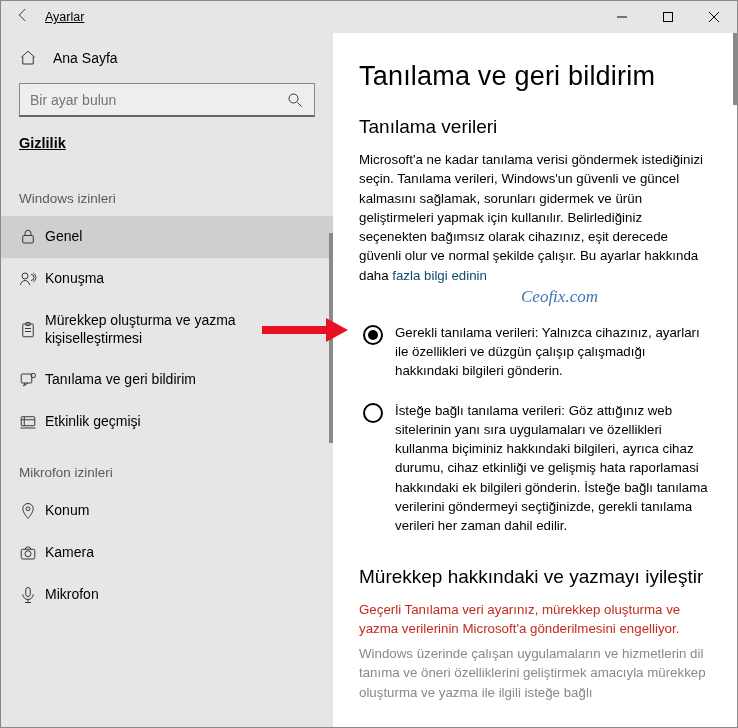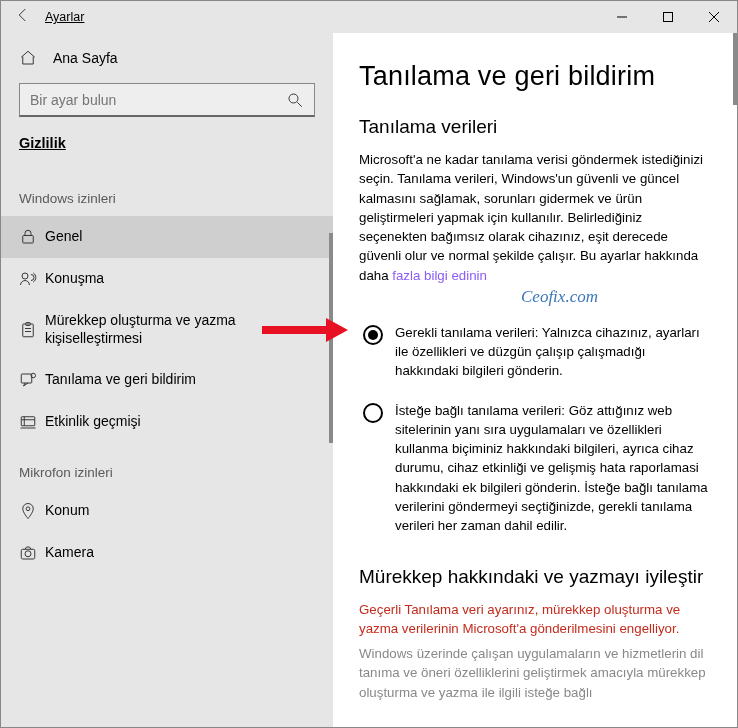--- a/index.html
+++ b/index.html
@@ -95,21 +95,21 @@
       position: relative;
       overflow: hidden;
     }
     .main-inner {
       padding: 28px 26px 0 26px;
     }
     .main h1 { font-weight: 400; font-size: 27px; margin-bottom: 24px; letter-spacing: 0.2px; }
     .main h2 { font-weight: 400; font-size: 19px; margin-bottom: 12px; margin-top: 8px; }
     .main p { font-size: 13.3px; line-height: 1.45; margin-bottom: 6px; }
     .main .desc { margin-bottom: 4px; }
-    .main .link { color: #8b5cf6; font-size: 13.3px; display: inline; }
+    .main .link { color: #0c4a6e; font-size: 13.3px; display: inline; }
     .main .watermark {
       color: #3a76b8;
       font-style: italic;
       font-family: "Times New Roman", serif;
       font-size: 17px;
       margin: -2px 0 16px 162px;
     }
     .radio-group { margin-top: 6px; }
     .radio-item {
       display: flex;
@@ -269,20 +269,29 @@
         <span class="icon">
           <svg class="icon-svg" viewBox="0 0 24 24">
               <rect x="3" y="7" width="18" height="13" rx="2"></rect>
               <path d="M8 7 l2 -3 h4 l2 3"></path>
               <circle cx="12" cy="13" r="4"></circle>
             </svg>
         </span>
         <span>Kamera</span>
       </div>
 
+      <div class="item">
+        <span class="icon">
+          <svg class="icon-svg" viewBox="0 0 24 24">
+              <rect x="9" y="2" width="6" height="12" rx="3"></rect>
+              <path d="M5 11 a7 7 0 0 0 14 0 M12 18 v4 M8 22 h8"></path>
+            </svg>
+        </span>
+        <span>Mikrofon</span>
+      </div>
 
       <div class="scrolltrack"></div>
     </div>
 
     <div class="main">
       <div class="main-inner">
         <h1>Tanılama ve geri bildirim</h1>
         <h2>Tanılama verileri</h2>
         <p class="desc">
           <span>Microsoft'a ne kadar tanılama verisi göndermek istediğinizi seçin. Tanılama verileri, Windows'un güvenli ve güncel kalmasını sağlamak, sorunları gidermek ve ürün geliştirmeleri yapmak için kullanılır. Belirlediğiniz seçenekten bağımsız olarak cihazınız, eşit derecede güvenli olur ve normal şekilde çalışır. Bu ayarlar hakkında daha </span><span class="link">fazla bilgi edinin</span>

